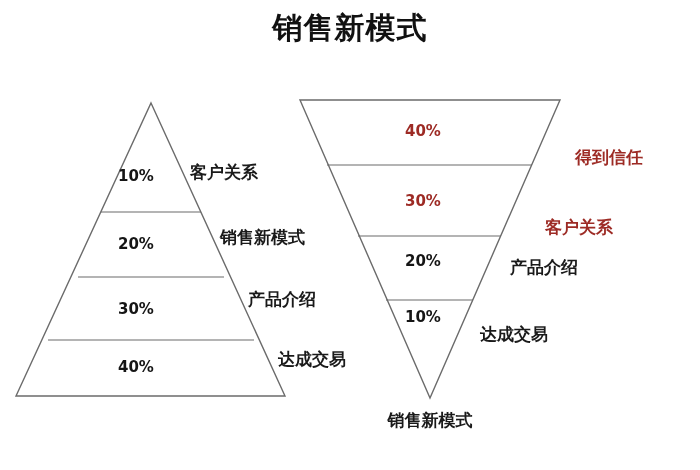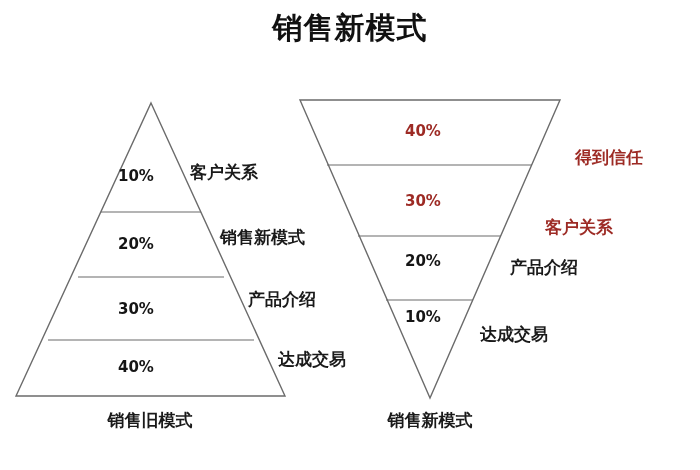--- a/index.html
+++ b/index.html
@@ -111,16 +111,15 @@
   <div class="pct red" style="left:405px; top:122px; width:50px;">40%</div>
   <div class="pct red" style="left:405px; top:192px; width:50px;">30%</div>
   <div class="pct" style="left:405px; top:252px; width:50px;">20%</div>
   <div class="pct" style="left:405px; top:308px; width:50px;">10%</div>
 
   <div class="lbl red" style="left:575px; top:122px;">得到信任</div>
   <div class="lbl red" style="left:545px; top:192px;">客户关系</div>
   <div class="lbl" style="left:510px; top:256px;">产品介绍</div>
   <div class="lbl" style="left:480px; top:323px;">达成交易</div>
 
-  <div class="caption" style="left:70px; top:409px; width:160px;">销售旧模式</div>
   <div class="caption" style="left:350px; top:409px; width:160px;">销售新模式</div>
 
 </div>
 
 </body></html>

